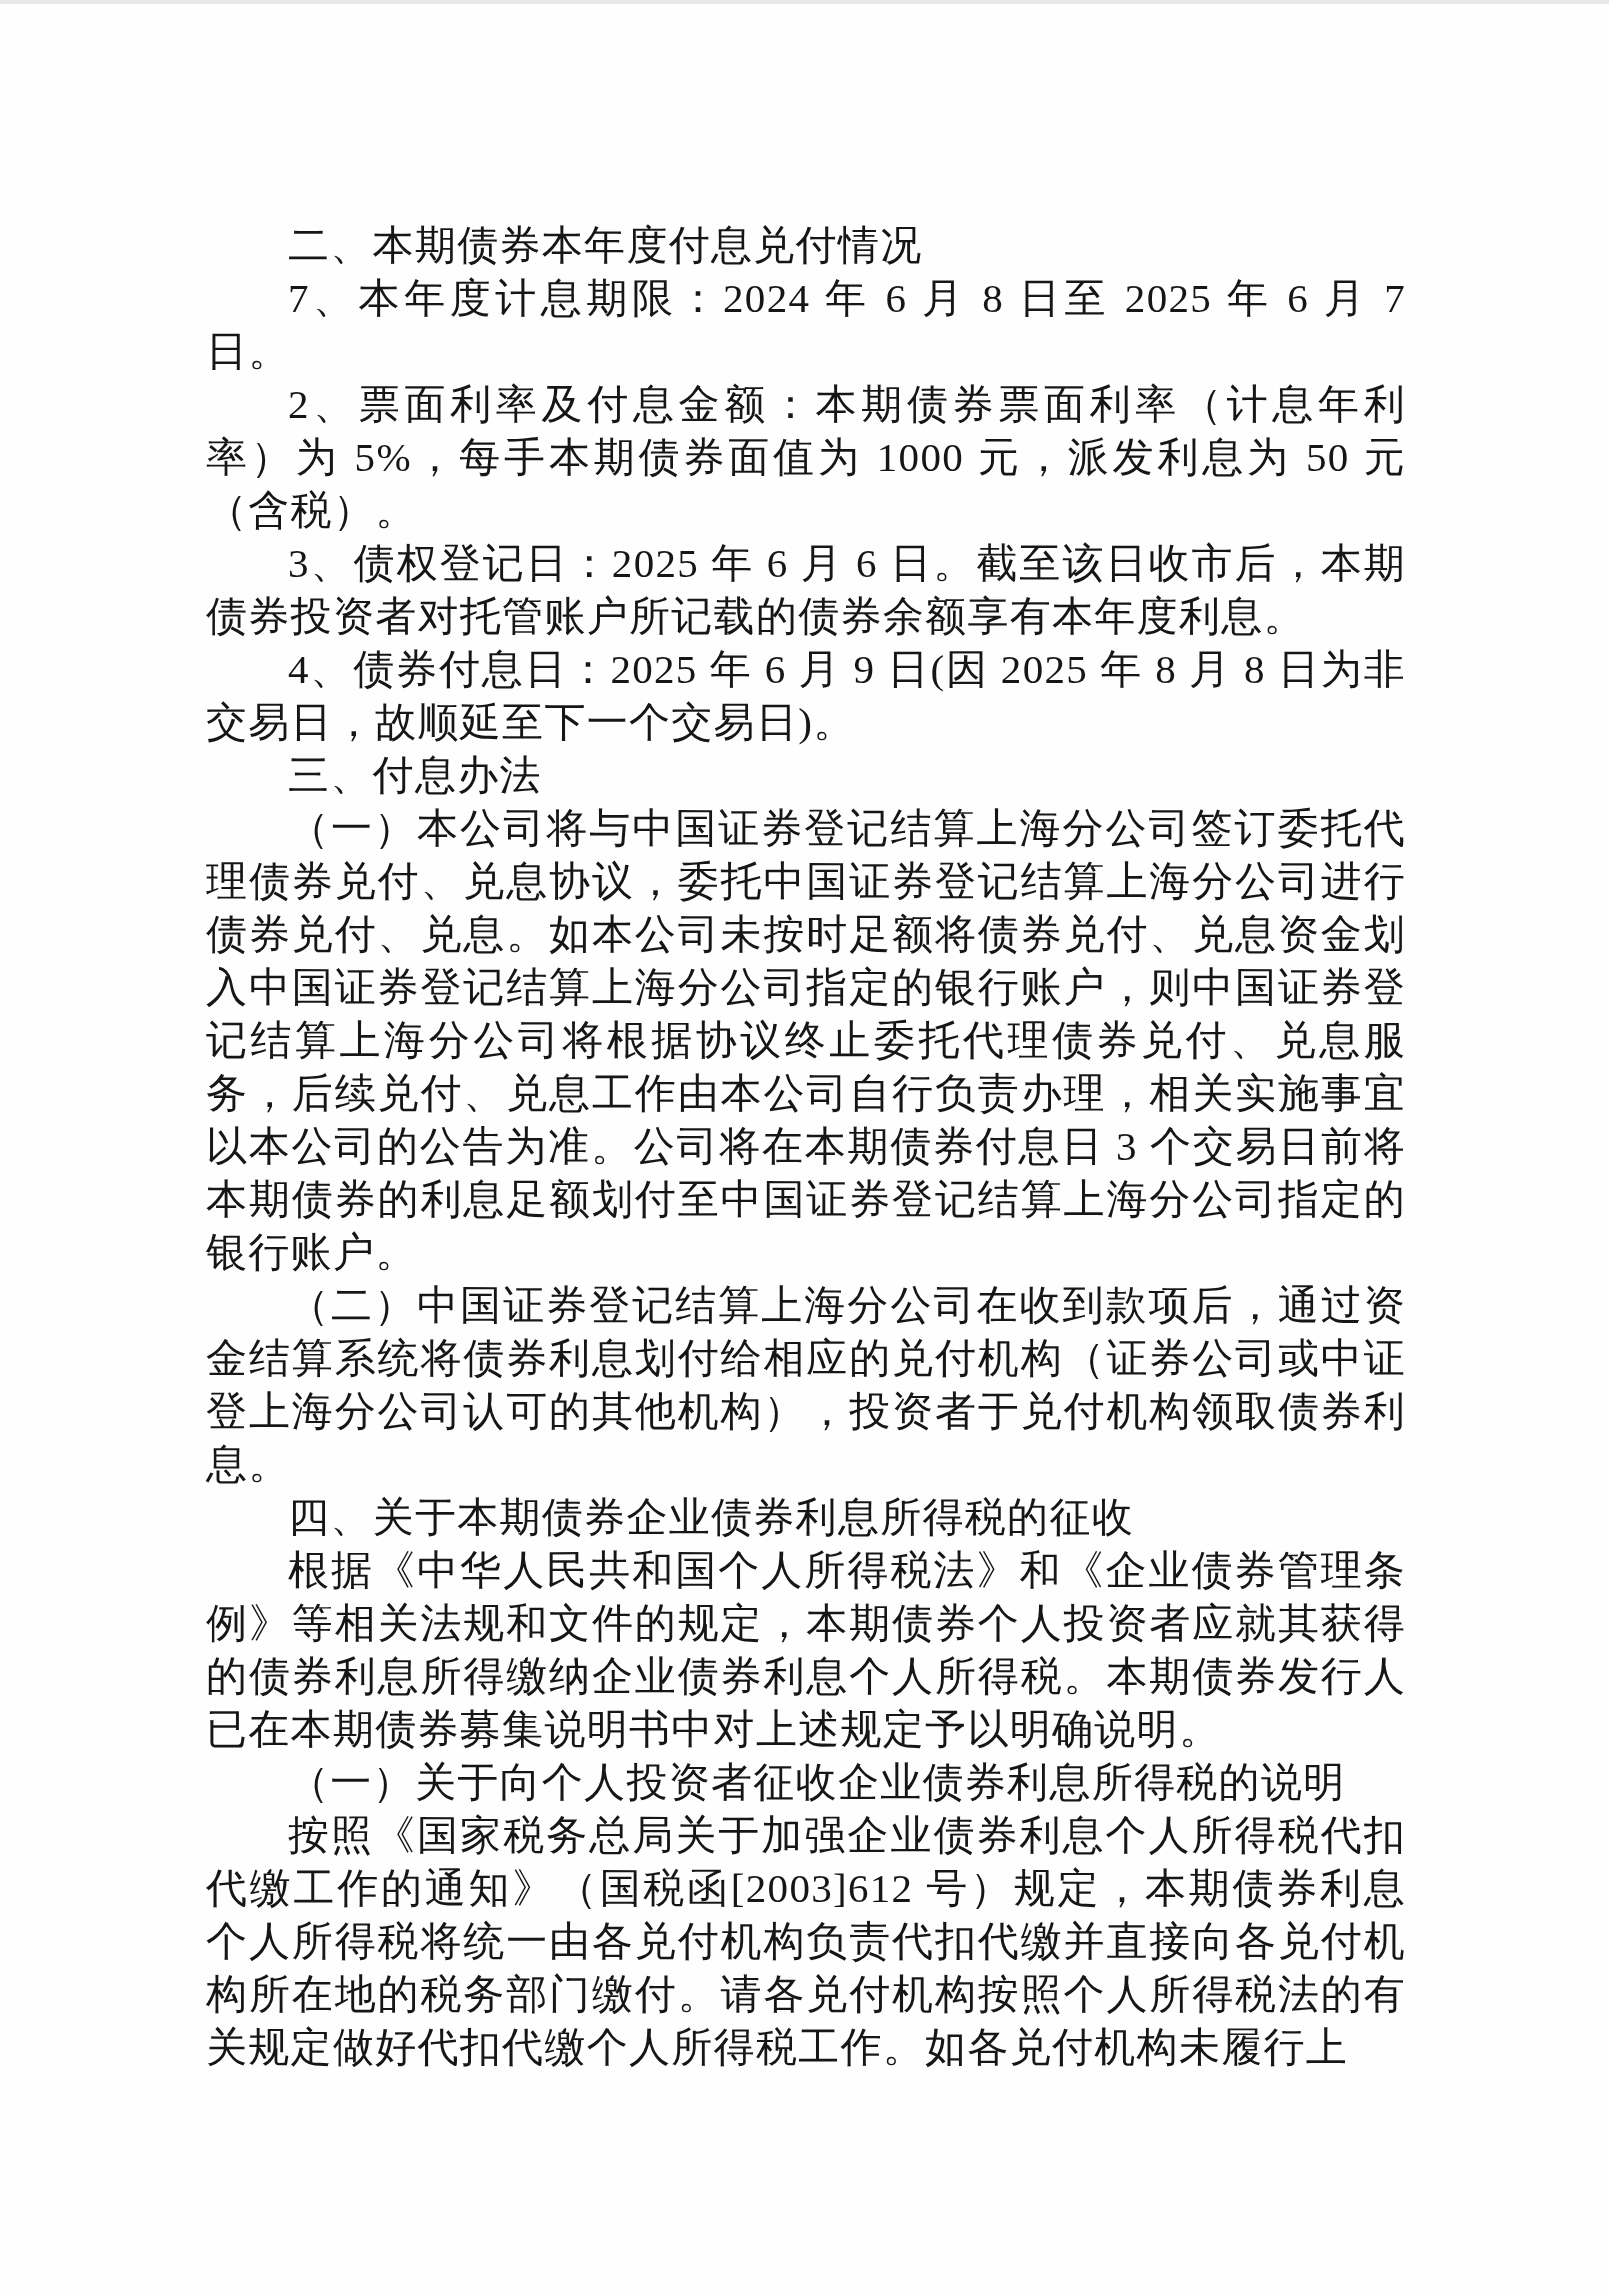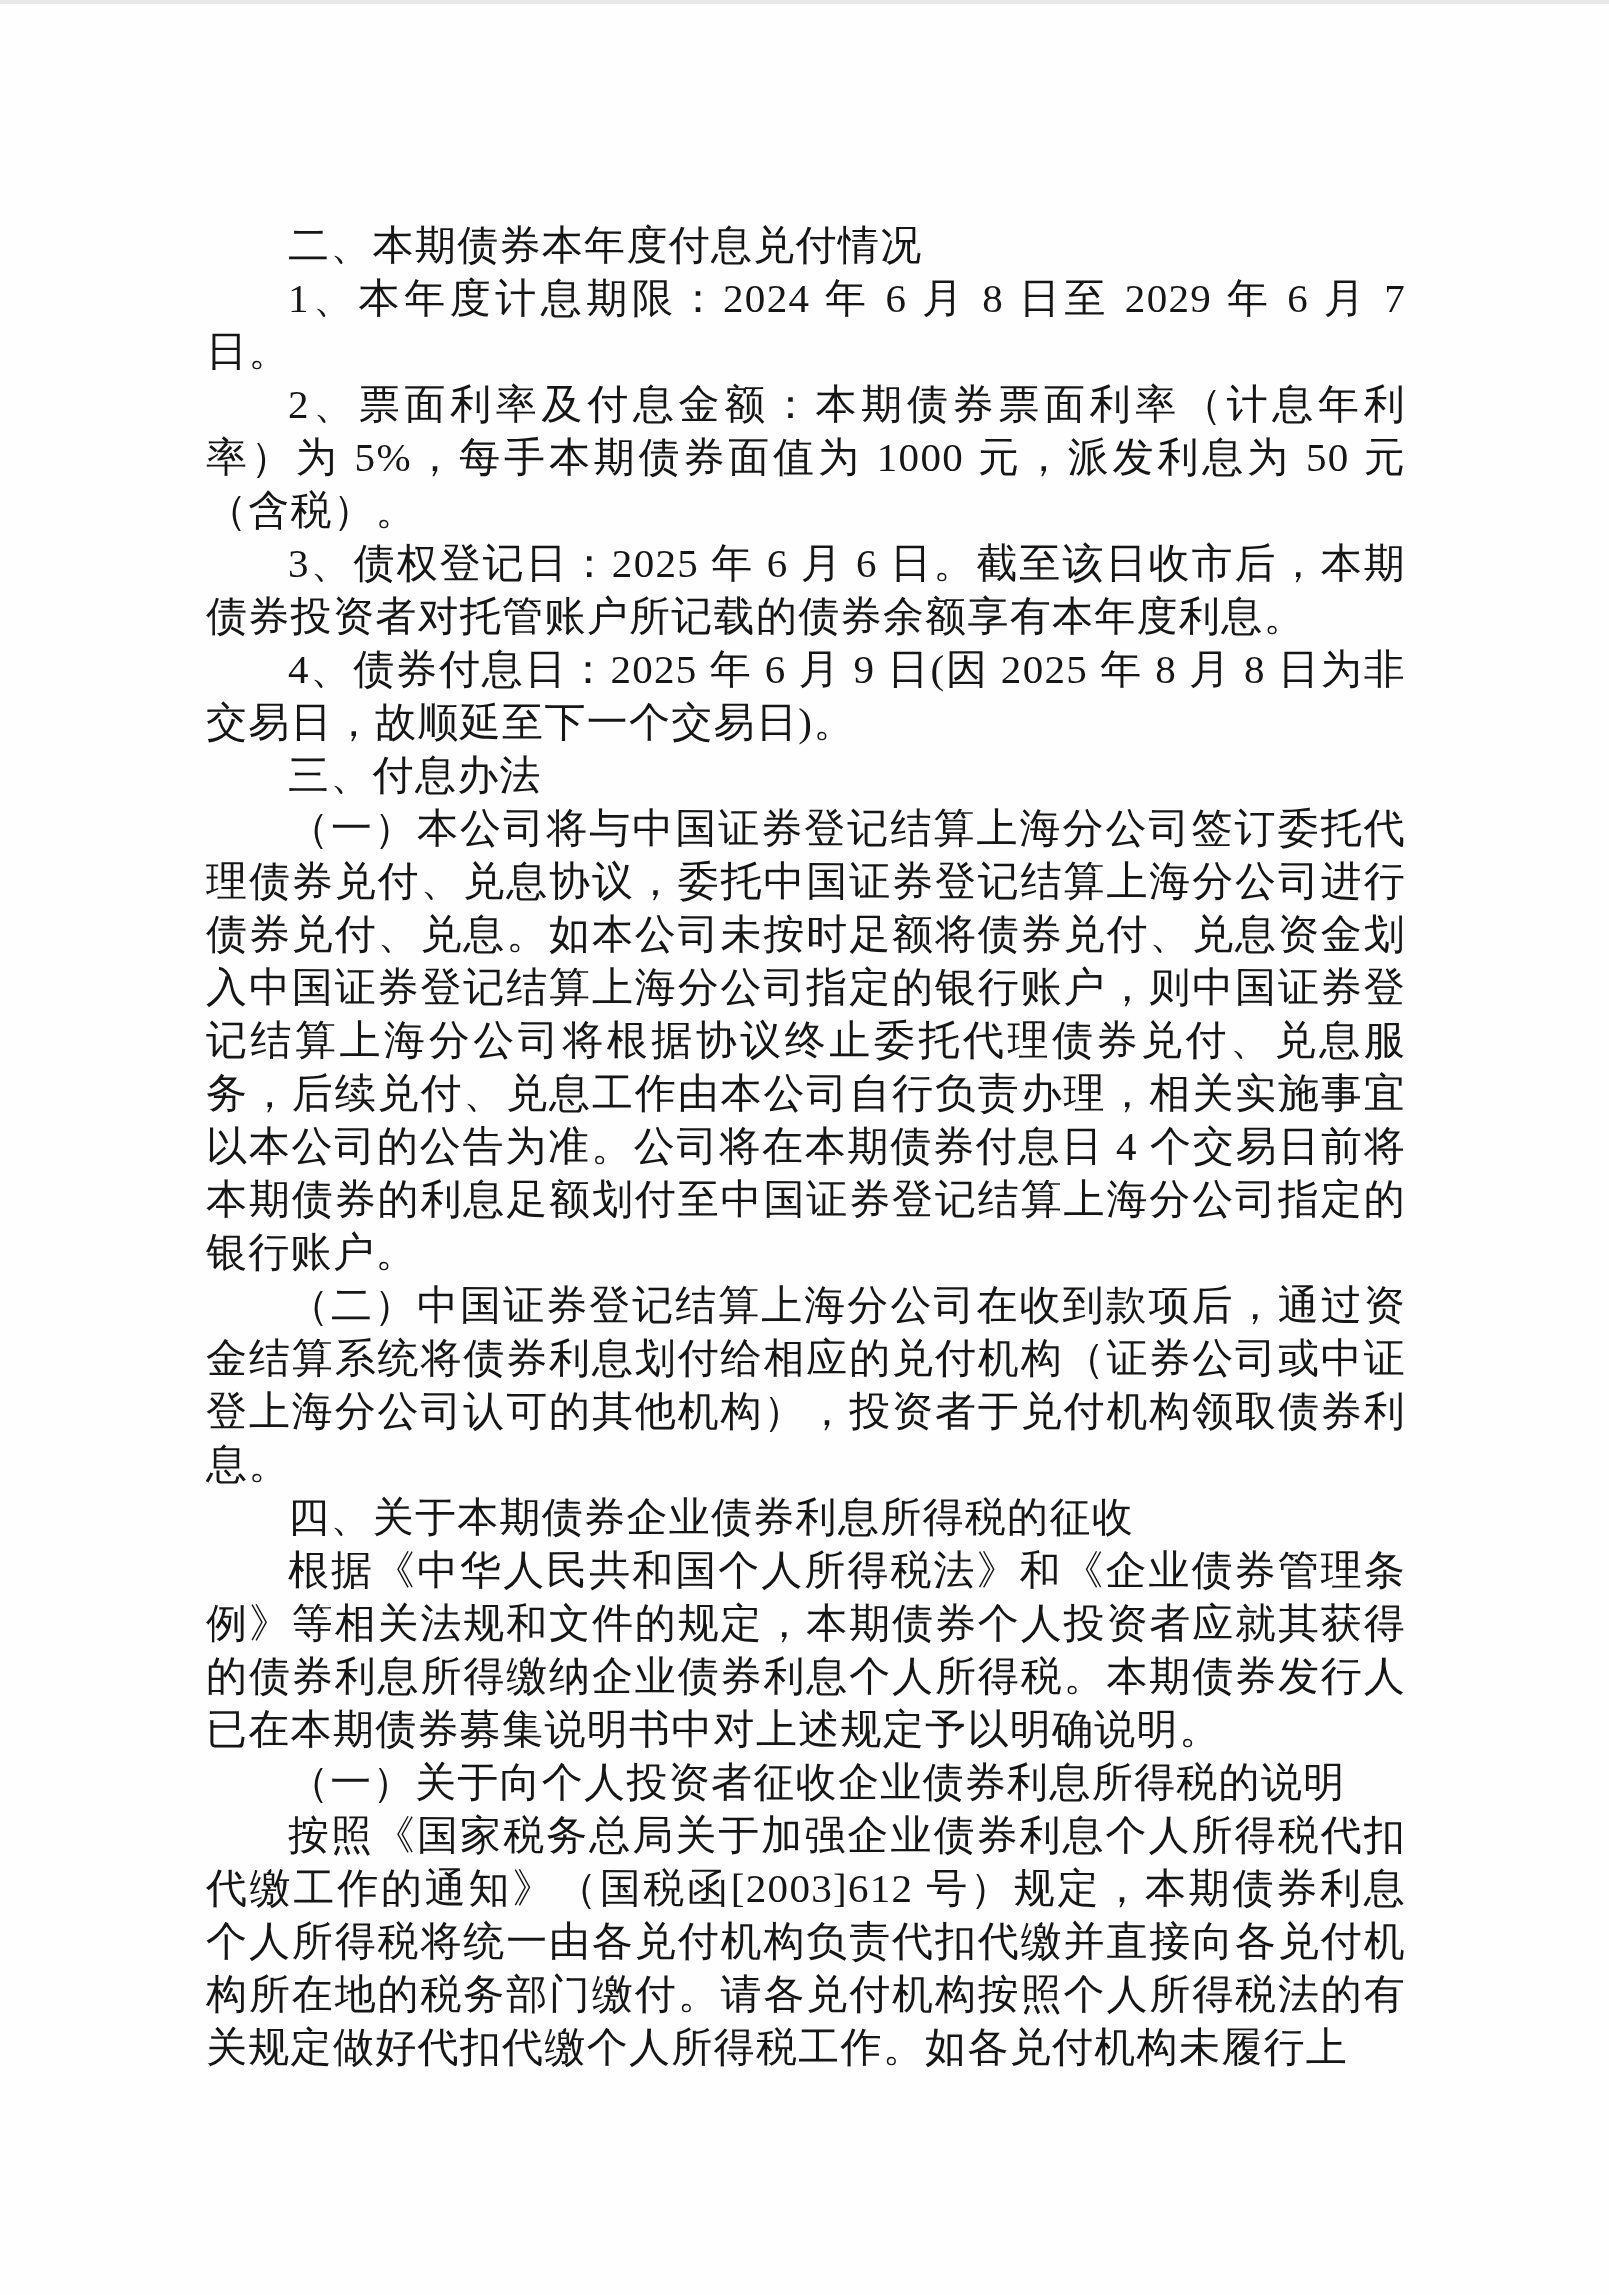--- a/index.html
+++ b/index.html
@@ -33,26 +33,26 @@
     text-indent: 2em;
     word-break: break-all;
   }
 </style>
 </head>
 <body>
 
 <div class="page">
   <div class="content">
     <p>二、本期债券本年度付息兑付情况</p>
-    <p>1、本年度计息期限：2024 年 6 月 8 日至 2029 年 6 月 7 日。</p>
+    <p>7、本年度计息期限：2024 年 6 月 8 日至 2025 年 6 月 7 日。</p>
     <p>2、票面利率及付息金额：本期债券票面利率（计息年利率）为 5%，每手本期债券面值为 1000 元，派发利息为 50 元（含税）。</p>
     <p>3、债权登记日：2025 年 6 月 6 日。截至该日收市后，本期债券投资者对托管账户所记载的债券余额享有本年度利息。</p>
     <p>4、债券付息日：2025 年 6 月 9 日(因 2025 年 8 月 8 日为非交易日，故顺延至下一个交易日)。</p>
     <p>三、付息办法</p>
-    <p>（一）本公司将与中国证券登记结算上海分公司签订委托代理债券兑付、兑息协议，委托中国证券登记结算上海分公司进行债券兑付、兑息。如本公司未按时足额将债券兑付、兑息资金划入中国证券登记结算上海分公司指定的银行账户，则中国证券登记结算上海分公司将根据协议终止委托代理债券兑付、兑息服务，后续兑付、兑息工作由本公司自行负责办理，相关实施事宜以本公司的公告为准。公司将在本期债券付息日 4 个交易日前将本期债券的利息足额划付至中国证券登记结算上海分公司指定的银行账户。</p>
+    <p>（一）本公司将与中国证券登记结算上海分公司签订委托代理债券兑付、兑息协议，委托中国证券登记结算上海分公司进行债券兑付、兑息。如本公司未按时足额将债券兑付、兑息资金划入中国证券登记结算上海分公司指定的银行账户，则中国证券登记结算上海分公司将根据协议终止委托代理债券兑付、兑息服务，后续兑付、兑息工作由本公司自行负责办理，相关实施事宜以本公司的公告为准。公司将在本期债券付息日 3 个交易日前将本期债券的利息足额划付至中国证券登记结算上海分公司指定的银行账户。</p>
     <p>（二）中国证券登记结算上海分公司在收到款项后，通过资金结算系统将债券利息划付给相应的兑付机构（证券公司或中证登上海分公司认可的其他机构），投资者于兑付机构领取债券利息。</p>
     <p>四、关于本期债券企业债券利息所得税的征收</p>
     <p>根据《中华人民共和国个人所得税法》和《企业债券管理条例》等相关法规和文件的规定，本期债券个人投资者应就其获得的债券利息所得缴纳企业债券利息个人所得税。本期债券发行人已在本期债券募集说明书中对上述规定予以明确说明。</p>
     <p>（一）关于向个人投资者征收企业债券利息所得税的说明</p>
     <p>按照《国家税务总局关于加强企业债券利息个人所得税代扣代缴工作的通知》（国税函[2003]612 号）规定，本期债券利息个人所得税将统一由各兑付机构负责代扣代缴并直接向各兑付机构所在地的税务部门缴付。请各兑付机构按照个人所得税法的有关规定做好代扣代缴个人所得税工作。如各兑付机构未履行上</p>
   </div>
 </div>
 
 
 </body></html>

